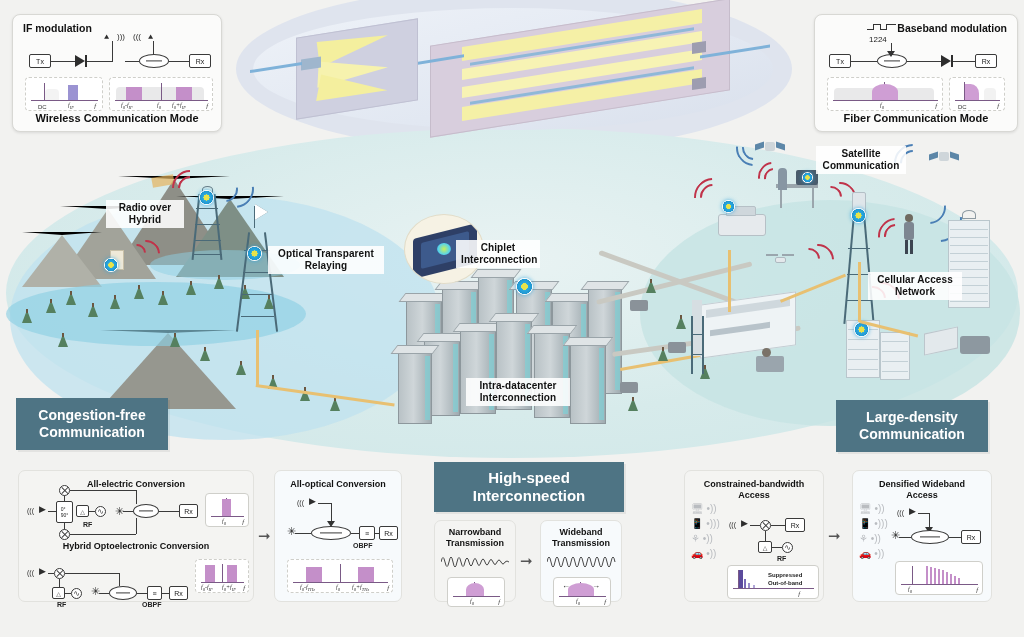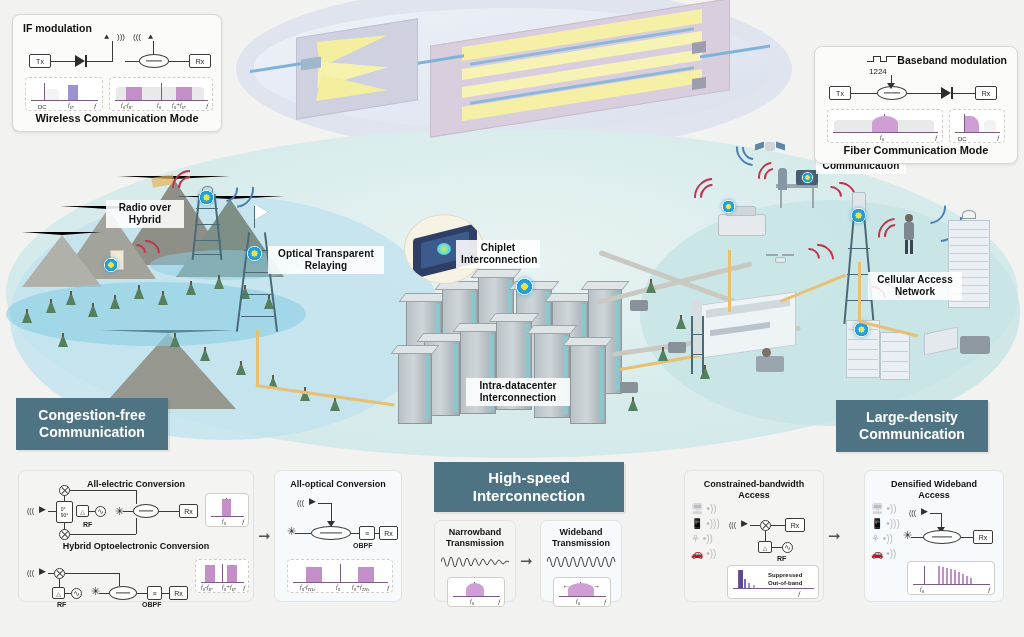--- a/index.html
+++ b/index.html
@@ -622,21 +622,21 @@
       <div class="axis"></div>
       <div class="lbl" style="left:11px;">f<sub>0</sub>-f<sub>IF</sub></div>
       <div class="lbl" style="left:47px;">f<sub>0</sub></div>
       <div class="lbl" style="left:62px;">f<sub>0</sub>+f<sub>IF</sub></div>
       <div class="fx" style="right:4px;">f</div>
     </div>
 
     <div class="mode-footer">Wireless Communication Mode</div>
   </div>
 
-  <div class="mode-card" style="left:814px;top:14px;width:204px;height:118px;margin-top:32px;">
+  <div class="mode-card" style="left:814px;top:14px;width:204px;height:118px;">
     <div class="mode-title" style="right:10px;top:7px;">Baseband modulation</div>
 
     <div style="position:absolute;left:52px;top:9px;width:30px;height:10px;">
       <div style="position:absolute;left:0;top:5px;width:6px;height:1.4px;background:#333;"></div>
       <div style="position:absolute;left:6px;top:0;width:1.4px;height:6px;background:#333;"></div>
       <div style="position:absolute;left:6px;top:0;width:8px;height:1.4px;background:#333;"></div>
       <div style="position:absolute;left:13px;top:0;width:1.4px;height:6px;background:#333;"></div>
       <div style="position:absolute;left:13px;top:5px;width:7px;height:1.4px;background:#333;"></div>
       <div style="position:absolute;left:19px;top:0;width:1.4px;height:6px;background:#333;"></div>
       <div style="position:absolute;left:19px;top:0;width:10px;height:1.4px;background:#333;"></div>
@@ -835,21 +835,21 @@
       <div class="bar" style="left:25px;width:2px;height:3px;background:#b0a5d8;"></div>
       <div class="axis"></div>
       <div style="position:absolute;left:40px;top:5px;font-size:6px;font-weight:bold;color:#222;line-height:8px;white-space:pre-line;">Suppressed
 Out-of-band</div>
       <div class="fx" style="right:18px;">f</div>
     </div>
   </div>
 
   <div class="arrow-r" style="left:828px;top:528px;">➞</div>
 
-  <div class="panel light" style="left:852px;top:470px;width:140px;height:132px;margin-left:12px;">
+  <div class="panel light" style="left:852px;top:470px;width:140px;height:132px;">
     <div class="panel-title" style="top:8px;">Densified Wideband
 Access</div>
     <div class="devicol" style="left:6px;top:30px;">
       <div>🖥 •))</div>
       <div>📱 •)))</div>
       <div>⚘ •))</div>
       <div>🚗 •))</div>
     </div>
     <div class="ant" style="left:44px;top:38px;font-size:7px;">(((</div>
     <div class="ant" style="left:56px;top:36px;">▶</div>

